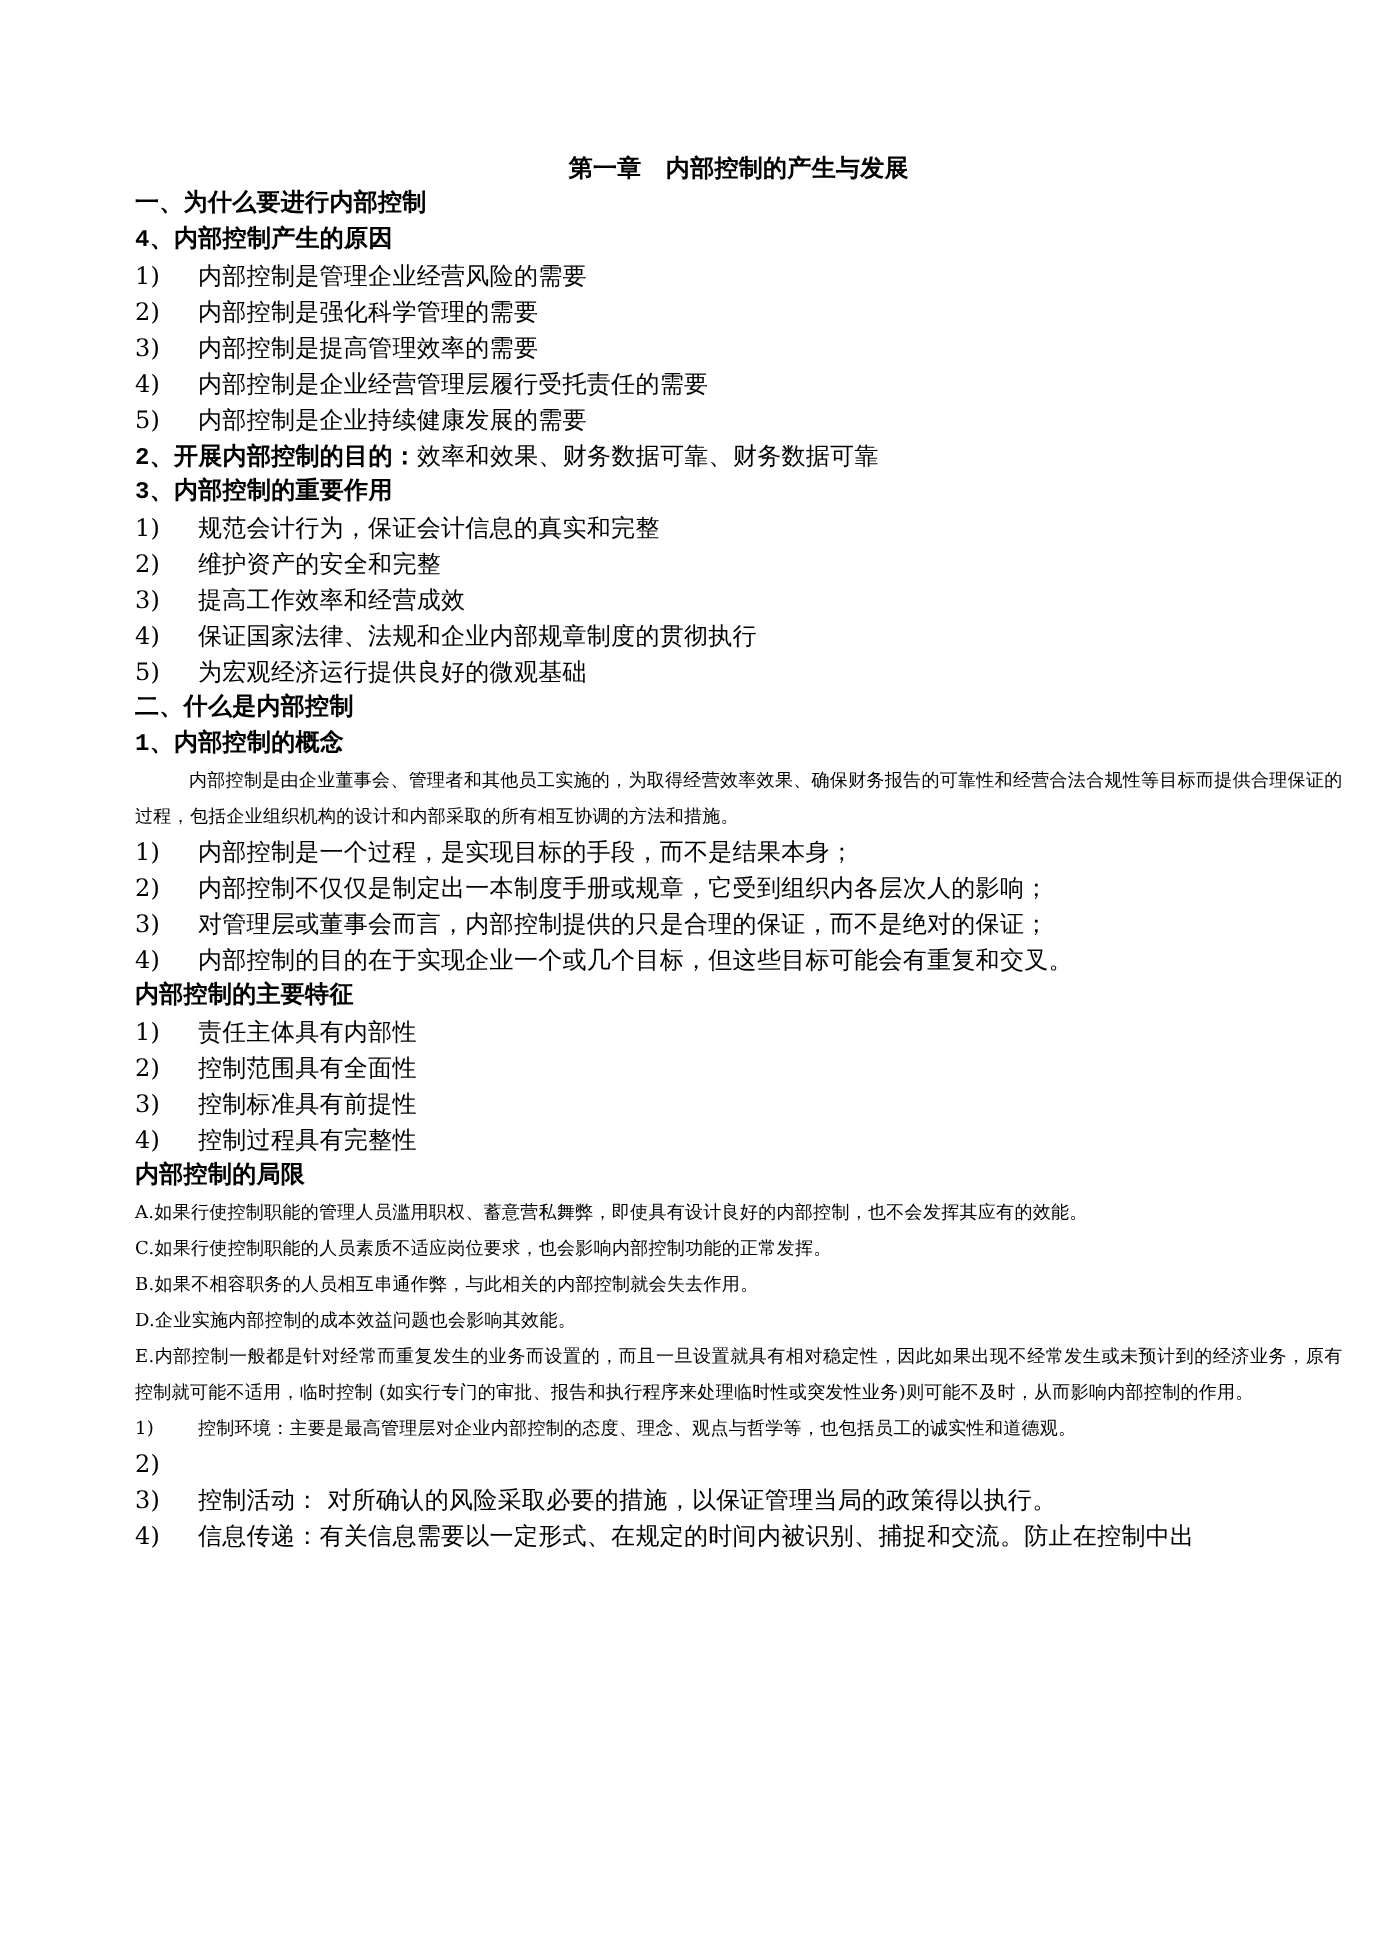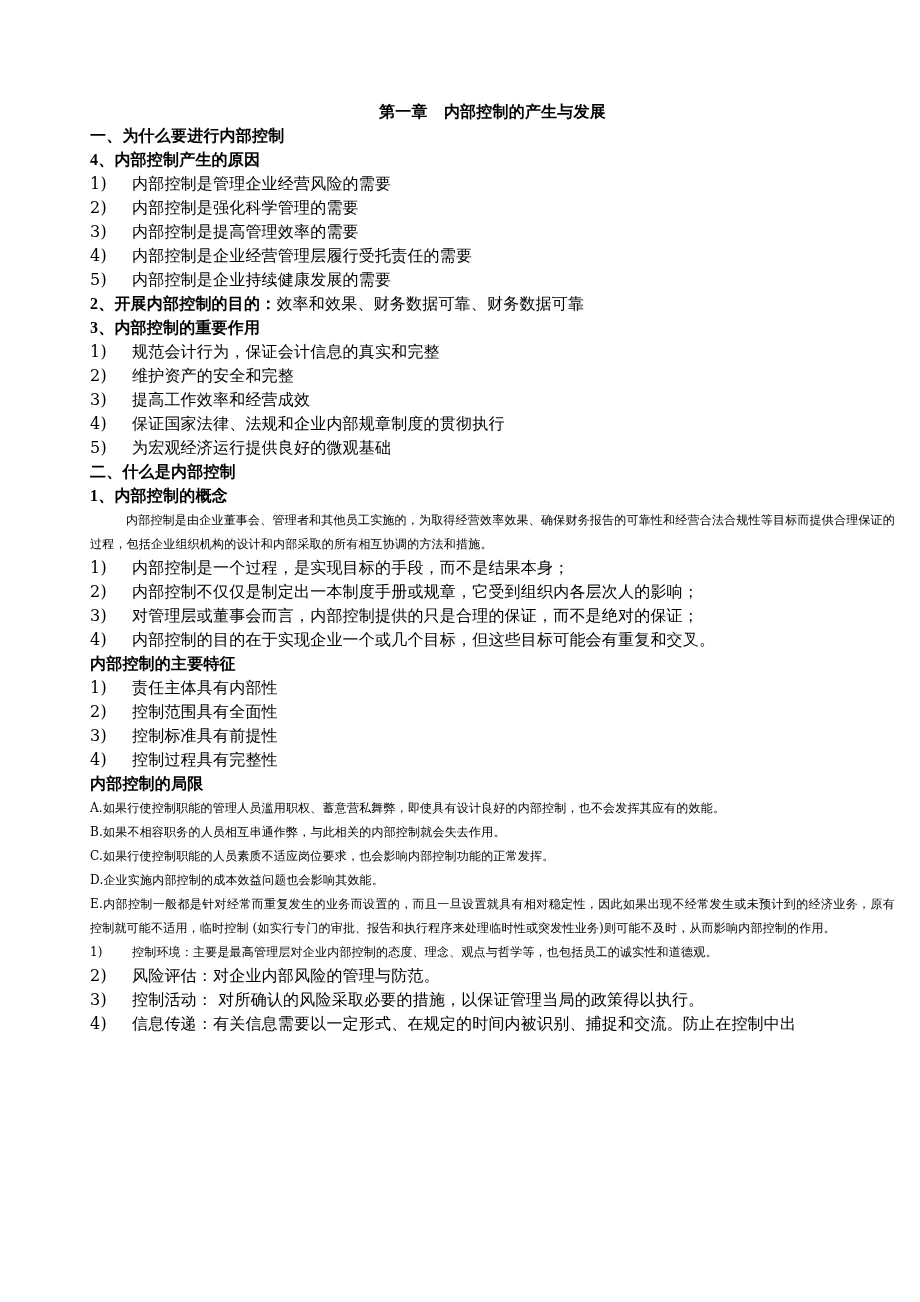--- a/index.html
+++ b/index.html
@@ -1,21 +1,21 @@
 <!DOCTYPE html>
 <html><head>
 <meta charset="utf-8">
 <style>
   html, body { margin: 0; padding: 0; background: #ffffff; }
   body { width: 920px; height: 1302px; position: relative; overflow: hidden;
          font-family: "DejaVu Serif", "Liberation Serif", serif; color: #000; }
   .page { position: absolute; left: 58px; top: 100px; width: 805px; margin-left: 32px; }
   .line { font-size: 16px; line-height: 24px; height: 24px; white-space: nowrap; letter-spacing: 0.2px; }
   .title { text-align: center; font-weight: bold; font-family: "DejaVu Sans", "Liberation Sans", sans-serif; font-size: 16px; }
-  .h { font-weight: bold; font-family: Liberation Serif, serif; }
+  .h { font-weight: bold; font-family: Liberation Mono, monospace; }
   .item { display: flex; }
   .num { width: 42px; flex: none; }
   .para { font-size: 12px; line-height: 24px; white-space: normal; text-align: justify; letter-spacing: 0.2px; }
   .indent { text-indent: 36px; }
 </style>
 </head>
 <body>
 
 <div class="page">
   <div class="line title">第一章　内部控制的产生与发展</div>
@@ -101,29 +101,28 @@
       <span class="num">3)</span>
       <span>控制标准具有前提性</span>
     </div>
   <div class="line item">
       <span class="num">4)</span>
       <span>控制过程具有完整性</span>
     </div>
 
   <div class="line h">内部控制的局限</div>
   <div class="para">A.如果行使控制职能的管理人员滥用职权、蓄意营私舞弊，即使具有设计良好的内部控制，也不会发挥其应有的效能。</div>
+  <div class="para">C.如果行使控制职能的人员素质不适应岗位要求，也会影响内部控制功能的正常发挥。</div>
   <div class="para">B.如果不相容职务的人员相互串通作弊，与此相关的内部控制就会失去作用。</div>
-  <div class="para">C.如果行使控制职能的人员素质不适应岗位要求，也会影响内部控制功能的正常发挥。</div>
   <div class="para">D.企业实施内部控制的成本效益问题也会影响其效能。</div>
   <div class="para">E.内部控制一般都是针对经常而重复发生的业务而设置的，而且一旦设置就具有相对稳定性，因此如果出现不经常发生或未预计到的经济业务，原有控制就可能不适用，临时控制 (如实行专门的审批、报告和执行程序来处理临时性或突发性业务)则可能不及时，从而影响内部控制的作用。</div>
 
   <div class="para"><span style="display:inline-block;width:42px">1)</span><span>控制环境：主要是最高管理层对企业内部控制的态度、理念、观点与哲学等，也包括员工的诚实性和道德观。</span></div>
   <div class="line item">
       <span class="num">2)</span>
-      <span>风险评估：对企业内部风险的管理与防范。</span>
     </div>
   <div class="line item">
       <span class="num">3)</span>
       <span>控制活动： 对所确认的风险采取必要的措施，以保证管理当局的政策得以执行。</span>
     </div>
   <div class="line item">
       <span class="num">4)</span>
       <span>信息传递：有关信息需要以一定形式、在规定的时间内被识别、捕捉和交流。防止在控制中出</span>
     </div>
 </div>

